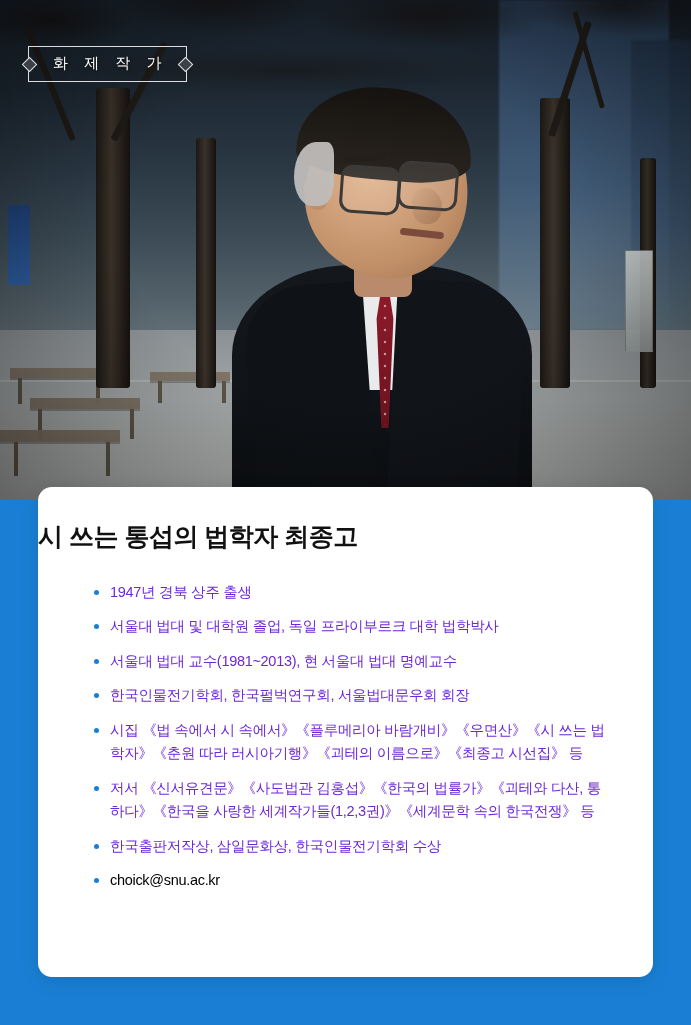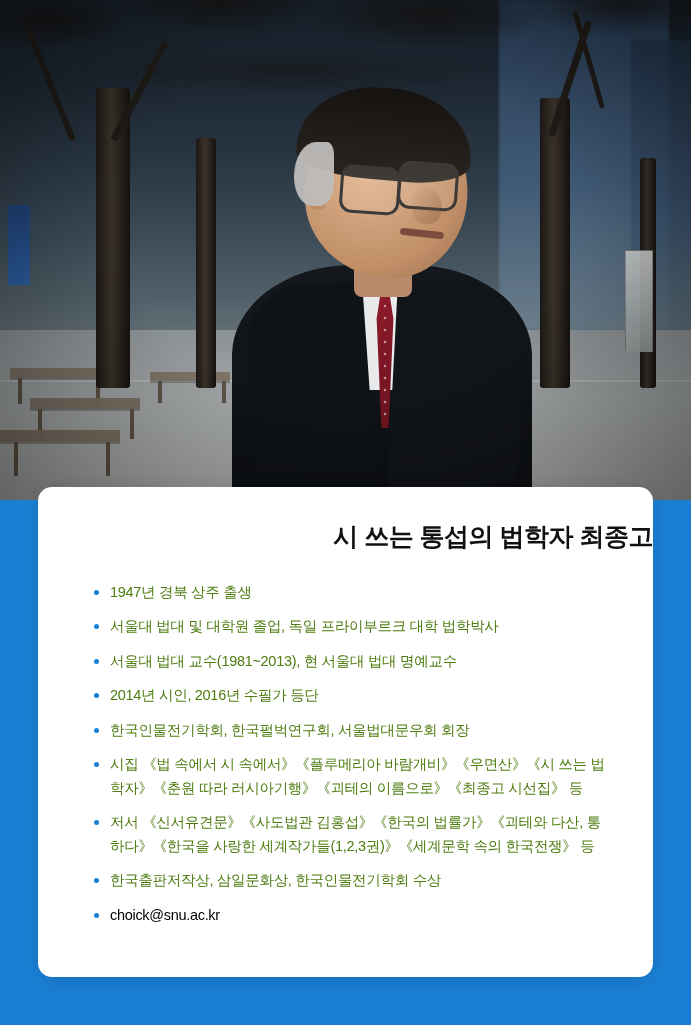--- a/index.html
+++ b/index.html
@@ -287,37 +287,37 @@
     position: absolute;
     left: 38px;
     top: 487px;
     width: 615px;
     height: 490px;
     background: #ffffff;
     border-radius: 14px;
     box-shadow: 0 4px 18px rgba(0,0,0,.12);
   }
   .card-title {
-    text-align: right;
+    text-align: left;
     font-size: 25px;
     font-weight: bold;
     color: #111111;
     padding-top: 33px;
     letter-spacing: -0.5px;
   }
   .bullet-list {
     margin: 28px 0 0 0;
     padding: 0 44px 0 56px;
     list-style: none;
   }
   .bullet-list li {
     position: relative;
     font-size: 14.5px;
     line-height: 1.62;
-    color: #4d7c0f;
+    color: #6d28d9;
     margin-bottom: 11px;
     padding-left: 16px;
     letter-spacing: -0.3px;
   }
   .bullet-list li::before {
     content: "";
     position: absolute;
     left: 0;
     top: 9px;
     width: 5px; height: 5px;
@@ -383,29 +383,29 @@
       <div class="brow-r"></div>
       <div class="glasses-l"></div>
       <div class="glasses-r"></div>
       <div class="glasses-bridge"></div>
       <div class="nose"></div>
       <div class="mouth"></div>
     </div>
 
     <div class="photo-vignette"></div>
 
+    <div class="badge">화 제 작 가</div>
   </div>
 
   <div class="card">
     <div class="card-title">시 쓰는 통섭의 법학자 최종고</div>
     <ul class="bullet-list">
       <li>1947년 경북 상주 출생</li>
       <li>서울대 법대 및 대학원 졸업, 독일 프라이부르크 대학 법학박사</li>
       <li>서울대 법대 교수(1981~2013), 현 서울대 법대 명예교수</li>
-      <li>2014년 시인, 2016년 수필가 등단</li>
       <li>한국인물전기학회, 한국펄벅연구회, 서울법대문우회 회장</li>
       <li>시집 《법 속에서 시 속에서》《플루메리아 바람개비》《우면산》《시 쓰는 법학자》《춘원 따라 러시아기행》《괴테의 이름으로》《최종고 시선집》 등</li>
       <li>저서 《신서유견문》《사도법관 김홍섭》《한국의 법률가》《괴테와 다산, 통하다》《한국을 사랑한 세계작가들(1,2,3권)》《세계문학 속의 한국전쟁》 등</li>
       <li>한국출판저작상, 삼일문화상, 한국인물전기학회 수상</li>
       <li class="email">choick@snu.ac.kr</li>
     </ul>
   </div>
 
 </div>
 

